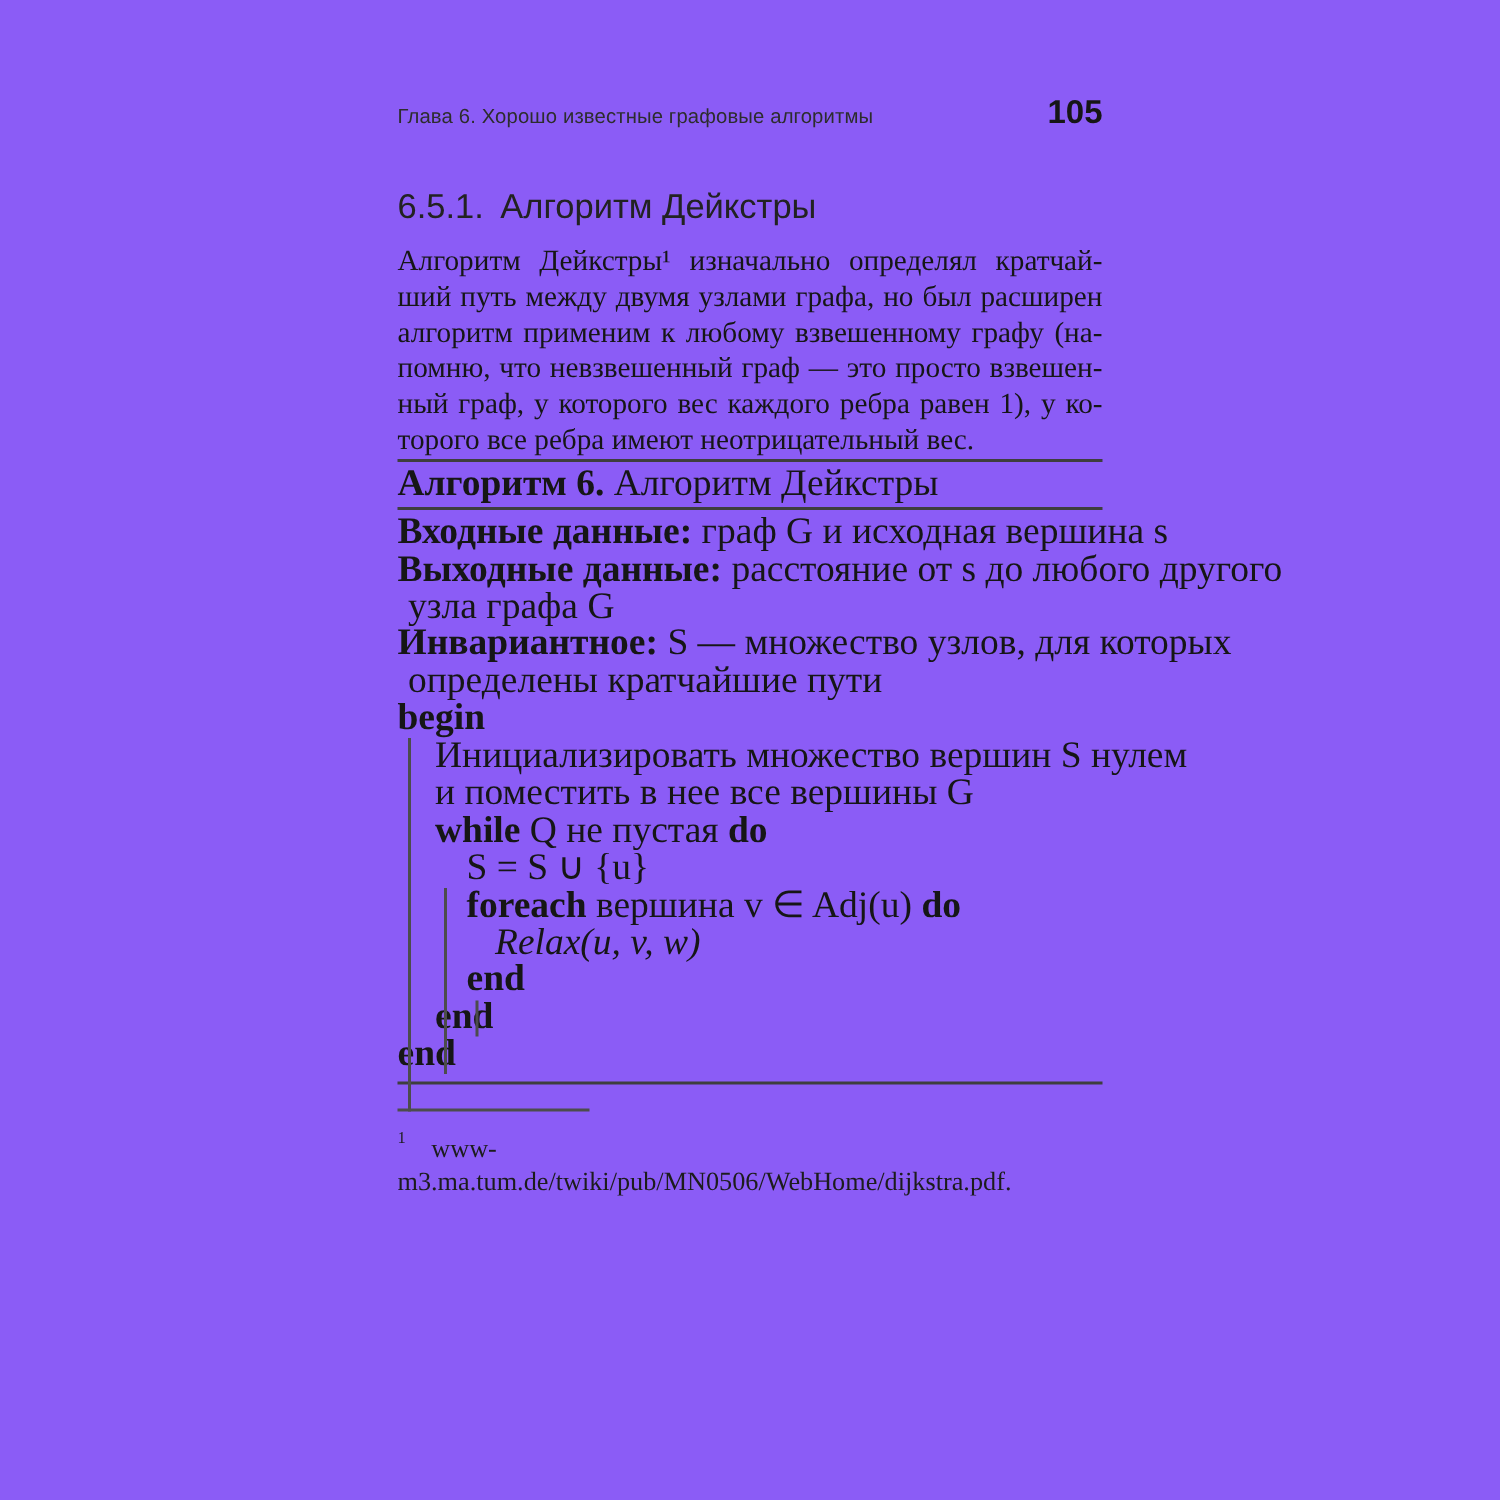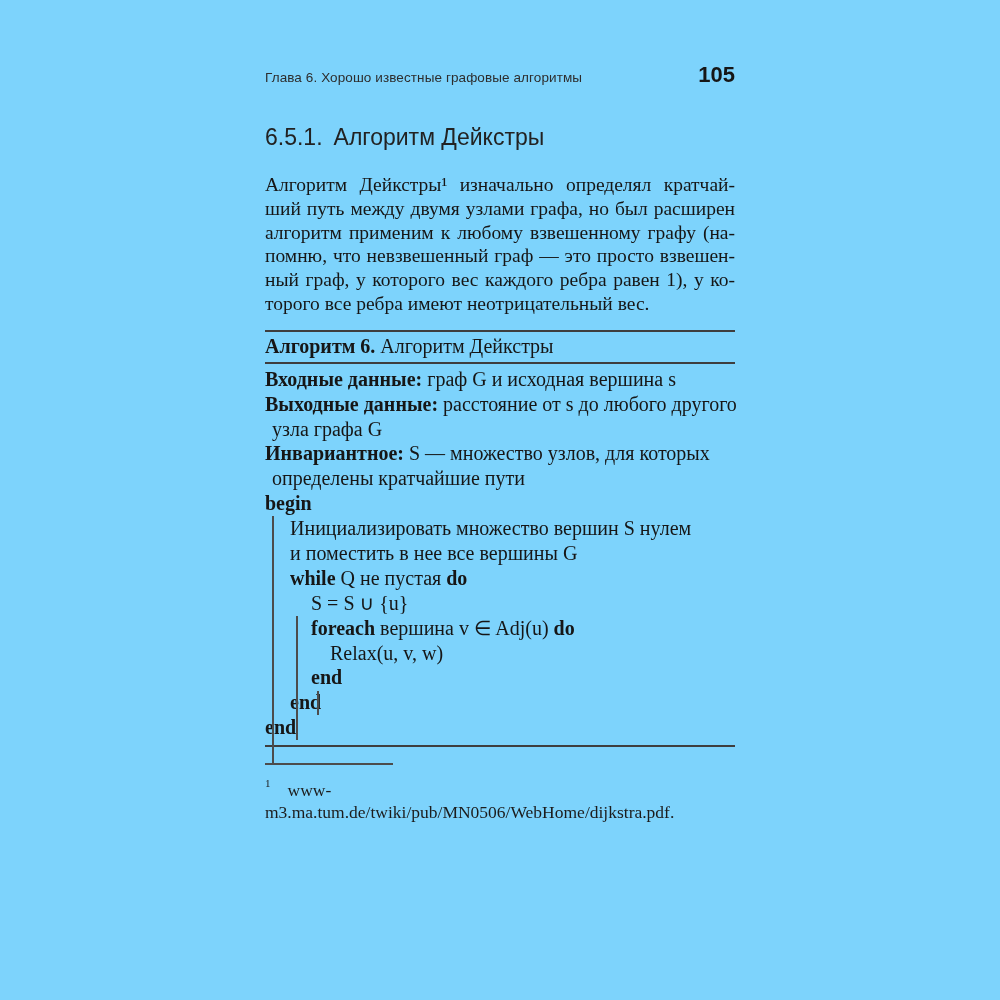--- a/index.html
+++ b/index.html
@@ -1,18 +1,18 @@
 <!DOCTYPE html>
 <html><head>
 <meta charset="utf-8">
 <style>
   html,body { margin:0; padding:0; background:#e9e9e9; }
   .page {
     position:relative; width:1000px; height:1000px;
-    background:#7dd3fc; margin:0 auto; overflow:hidden;
+    background:#8b5cf6; margin:0 auto; overflow:hidden;
     color:#1a1a1a;
   }
   .content { position:absolute; left:265px; top:62px; width:470px; }
 
   
   .header-row {
     display:flex; justify-content:space-between; align-items:baseline;
     font-family:"Liberation Sans", sans-serif;
   }
   .chapter-title { font-size:13.5px; color:#2d2d2d; letter-spacing:.1px; }
@@ -21,43 +21,42 @@
   
   .section-title {
     margin-top:34px;
     font-family:"Liberation Sans", sans-serif;
     font-size:23px; line-height:30px; color:#222;
   }
   .section-title .num { margin-right:11px; }
 
   
   .paragraph {
-    margin-top:21px;
+    margin-top:11px;
     font-family:"Liberation Serif", serif;
     font-size:19.5px; line-height:23.8px; color:#161616;
   }
   .para-line { text-align:justify; text-align-last:justify; }
   .para-line.last { text-align-last:left; }
 
   
   .algo-box {
-    margin-top:14px;
     font-family:"Liberation Serif", serif;
-    font-size:20px; color:#161616;
+    font-size:25px; color:#161616;
   }
   .algo-caption {
     border-top:2px solid #3e3e3e; border-bottom:2px solid #3e3e3e;
     padding:3px 0 4px; line-height:23px;
   }
   .algo-body { position:relative; border-bottom:2px solid #3e3e3e; padding:3px 0 5px; }
   .algo-line { height:24.9px; line-height:24.9px; white-space:pre; }
   .ind0 { padding-left:0; }
   .ind1 { padding-left:25px; }
   .ind2 { padding-left:46px; }
-  .ind3 { padding-left:65px; }
+  .ind3 { padding-left:65px;font-style:italic; }
   .hang { padding-left:7px; }
   .b { font-weight:700; }
   .vrule { position:absolute; width:2px; background:#4c4c4c; }
   .vrule.l1 { left:7px;  top:152px; height:249px; }
   .vrule.l2 { left:31px; top:252px; height:124px; }
   .vrule.l3 { left:52px; top:327px; height:24px; }
 
   
   .footnote { margin-top:16px; font-family:"Liberation Serif", serif; color:#1c1c1c; }
   .fn-rule { width:128px; border-top:2px solid #4c4c4c; margin-bottom:7px; }

